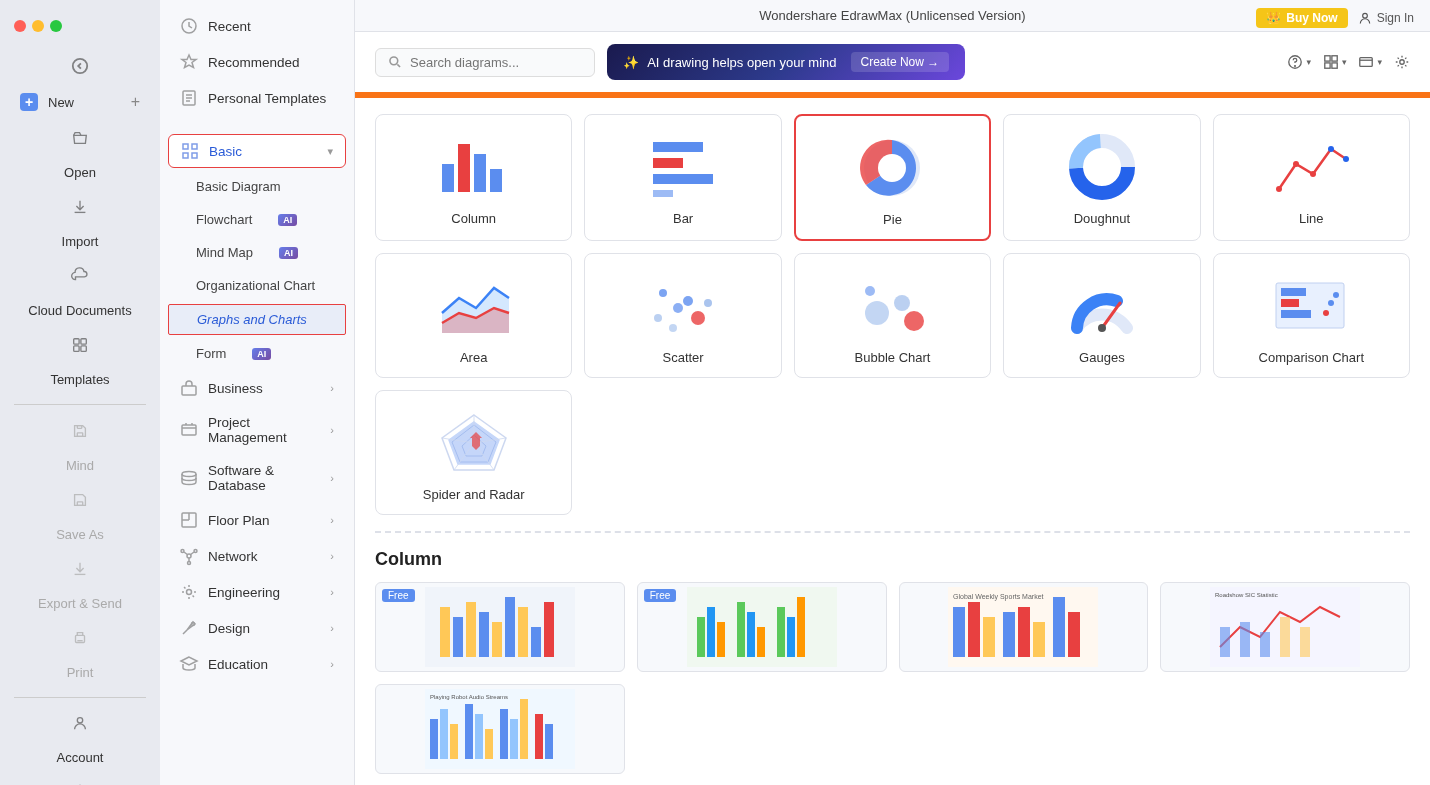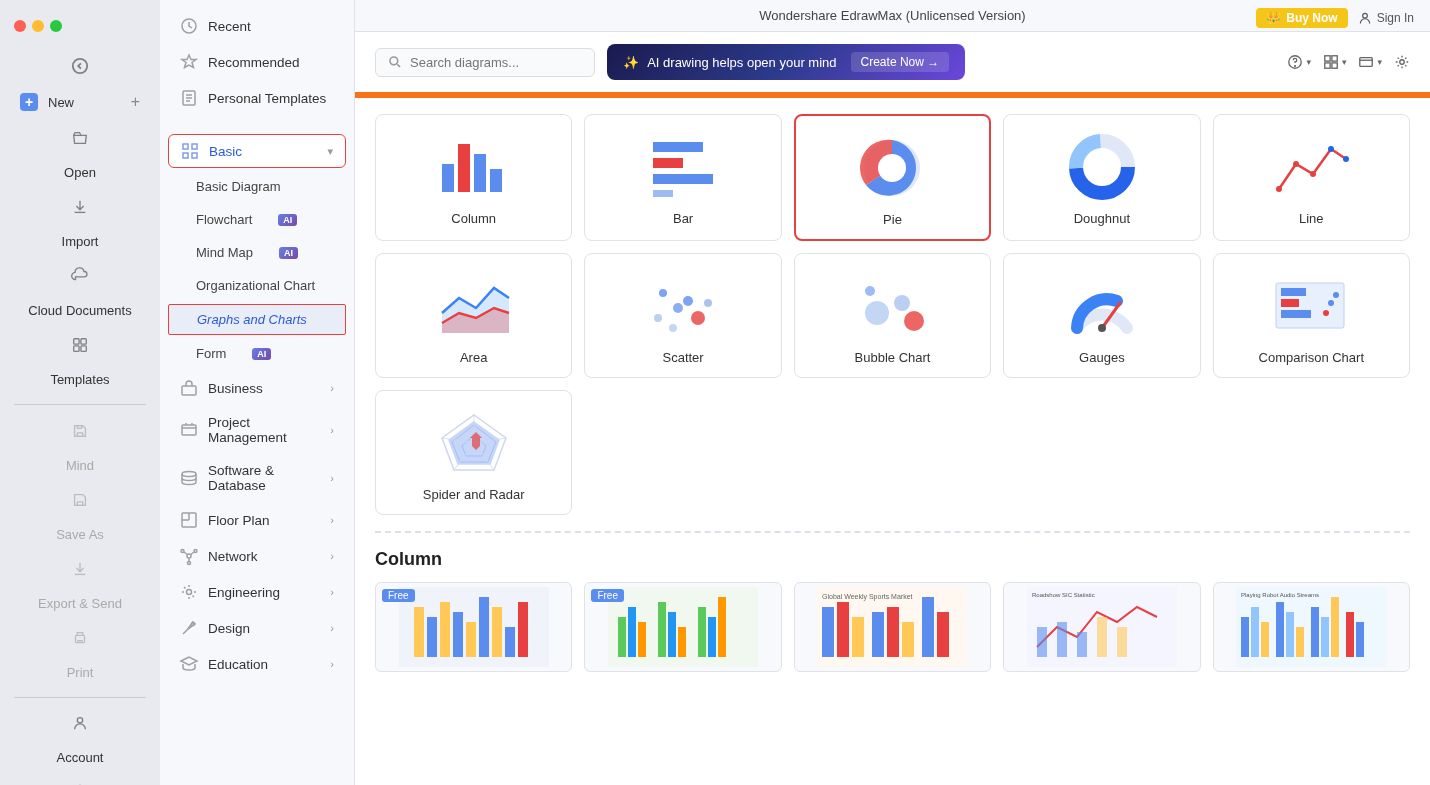--- a/index.html
+++ b/index.html
@@ -146,21 +146,21 @@
       transition: border-color 0.2s;
     }
     .chart-card.selected { border: 2px solid #e84040; }
     .chart-thumb { width: 80px; height: 70px; display: flex; align-items: center; justify-content: center; margin-bottom: 10px; }
     .chart-label { font-size: 13px; color: #333; }
 
     
     .column-section { padding: 0 20px 16px; }
     .column-title { font-size: 18px; font-weight: 600; color: #222; margin-bottom: 12px; }
     .template-row {
-      display: grid; grid-template-columns: repeat(5, 1fr); gap: 12px;
+      display: grid; grid-template-columns: repeat(4, 1fr); gap: 12px;
     }
     .template-card {
       border: 1px solid #e0e2e8; border-radius: 6px;
       overflow: hidden; cursor: pointer; background: #f7f9fc;
       height: 90px; position: relative;
     }
     .template-card .free-badge {
       position: absolute; top: 6px; left: 6px;
       background: #5b8def; color: white; font-size: 10px;
       padding: 1px 6px; border-radius: 3px;

